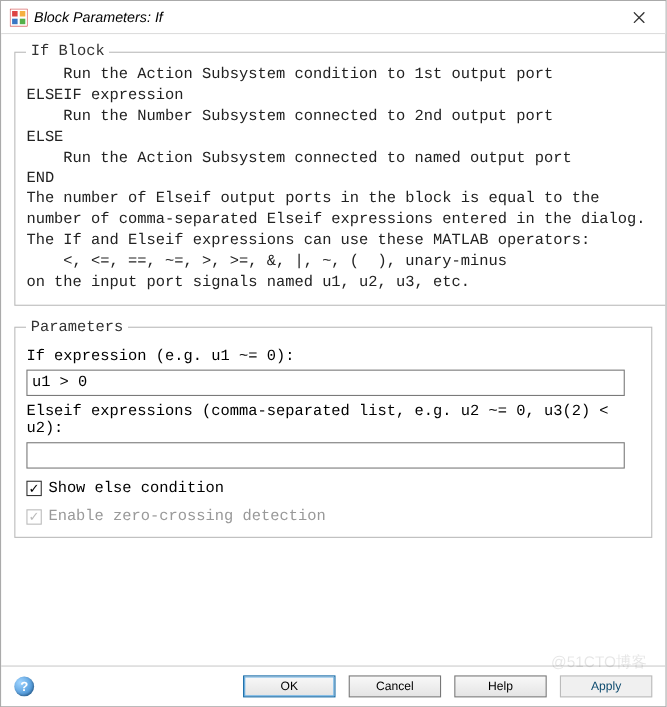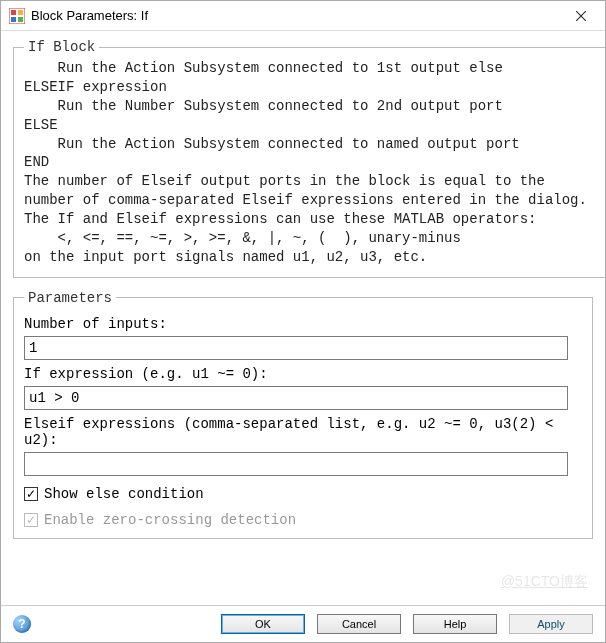--- a/index.html
+++ b/index.html
@@ -18,20 +18,21 @@
   }
   .mono { font-family: "Courier New", Courier, monospace; font-size: 14px; }
   
   .titlebar {
     height: 30px;
     display: flex;
     align-items: center;
     padding: 0 2px 0 8px;
     border-bottom: 1px solid #ddd;
     background: #fff;
+    font-style: italic;
   }
   .titlebar .icon { width: 16px; height: 16px; margin-right: 6px; flex-shrink: 0; }
   .titlebar .title { flex: 1; font-size: 13px; color: #000; }
   .titlebar .close {
     width: 44px; height: 28px;
     display: flex; align-items: center; justify-content: center;
     font-size: 14px; color: #333;
     cursor: default;
   }
   
@@ -91,25 +92,24 @@
     font-size: 11px;
     color: #000;
   }
   .btn.default {
     border: 1px solid #0a64a4;
     box-shadow: 0 0 0 1px #6ab2e7 inset;
   }
   .btn.disabled { color: #0c4a6e; border-color: #bbb; background: #f0f0f0; }
   .watermark {
     position: absolute;
-    right: 18px; bottom: 52px;
+    right: 18px; bottom: 32px;
     color: rgba(0,0,0,.1);
     font-size: 14px;
     pointer-events: none;
-    text-decoration: underline;
   }
 </style>
 </head>
 <body>
 
 <div class="titlebar">
   <span class="icon">
     <svg viewBox="0 0 16 16" width="16" height="16">
       <rect x="0" y="0" width="16" height="16" fill="#fff" stroke="#c33" stroke-width="1"></rect>
       <rect x="2" y="2" width="5" height="5" fill="#d44"></rect>
@@ -124,40 +124,36 @@
       <line x1="0" y1="0" x2="10" y2="10" stroke="#333" stroke-width="1.2"></line>
       <line x1="10" y1="0" x2="0" y2="10" stroke="#333" stroke-width="1.2"></line>
     </svg>
   </span>
 </div>
 
 <div class="content">
 
   <fieldset>
     <legend class="mono">If Block</legend>
-    <div class="mono desc-line">    Run the Action Subsystem connected to 1st output else</div>
+    <div class="mono desc-line">    Run the Action Subsystem condition to 1st output port</div>
     <div class="mono desc-line">ELSEIF expression</div>
     <div class="mono desc-line">    Run the Number Subsystem connected to 2nd output port</div>
     <div class="mono desc-line">ELSE</div>
     <div class="mono desc-line">    Run the Action Subsystem connected to named output port</div>
     <div class="mono desc-line">END</div>
     <div class="mono desc-line">The number of Elseif output ports in the block is equal to the</div>
     <div class="mono desc-line">number of comma-separated Elseif expressions entered in the dialog.</div>
     <div class="mono desc-line">The If and Elseif expressions can use these MATLAB operators:</div>
     <div class="mono desc-line">    &lt;, &lt;=, ==, ~=, &gt;, &gt;=, &amp;, |, ~, (  ), unary-minus</div>
     <div class="mono desc-line">on the input port signals named u1, u2, u3, etc.</div>
   </fieldset>
 
   <fieldset>
     <legend class="mono">Parameters</legend>
 
-    <div class="param-row">
-      <div class="mono param-label">Number of inputs:</div>
-      <input class="textfield" value="1" style="">
-    </div>
 
     <div class="param-row">
       <div class="mono param-label">If expression (e.g. u1 ~= 0):</div>
       <input class="textfield" value="u1 &gt; 0" style="">
     </div>
 
     <div class="param-row">
       <div class="mono param-label">Elseif expressions (comma-separated list, e.g. u2 ~= 0, u3(2) &lt; u2):</div>
       <input class="textfield" value="" style="">
     </div>

